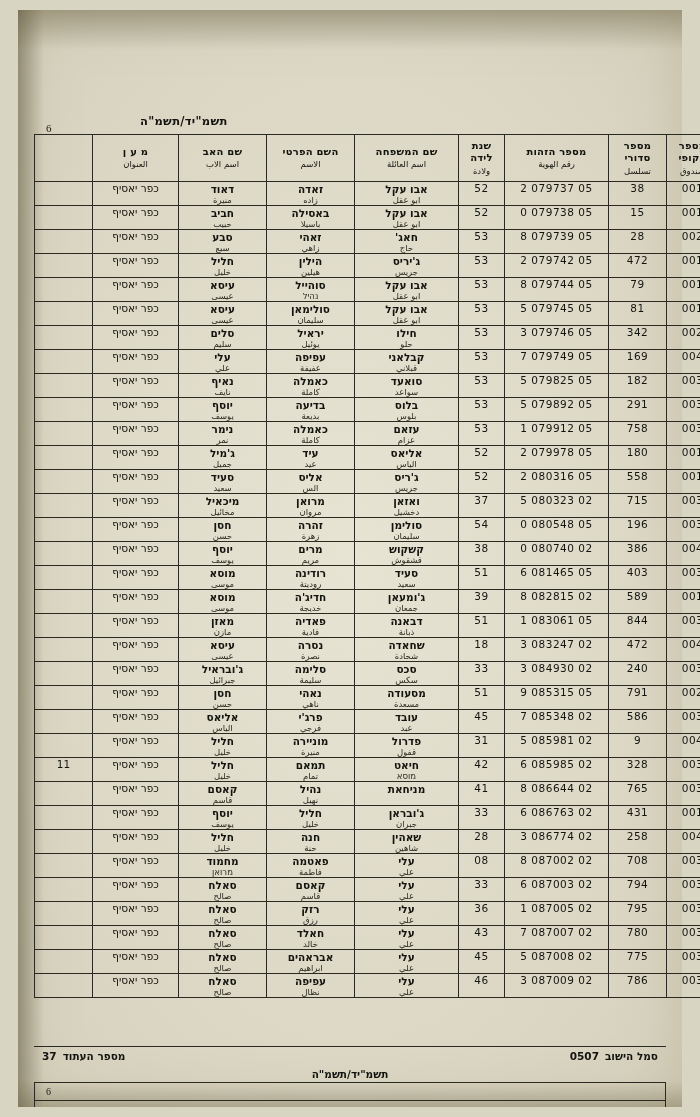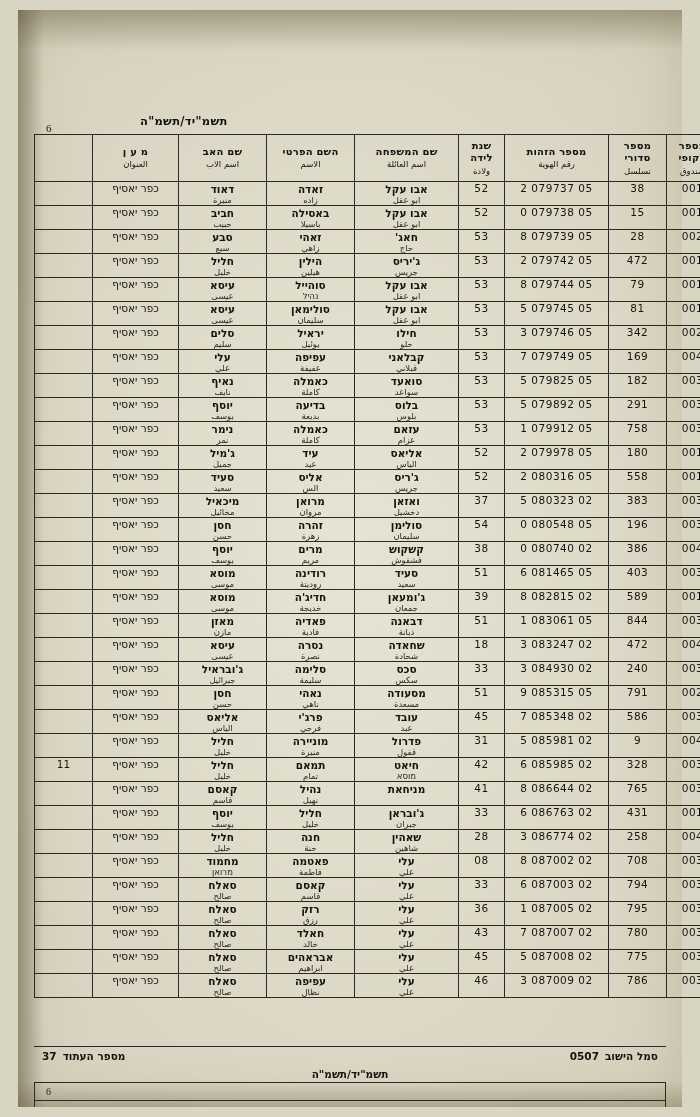--- a/index.html
+++ b/index.html
@@ -466,21 +466,21 @@
             <td class="">
               <span class="heb">מרואן</span>
               <span class="ar">مروان</span>
             </td>
             <td class="">
               <span class="heb">ואזאן</span>
               <span class="ar">دخشيل</span>
             </td>
             <td class="num">37</td>
             <td class="num">02 080323 5</td>
-            <td class="num">383</td>
+            <td class="num">715</td>
             <td class="num">003</td>
           </tr>
           <tr>
             <td class="note"></td>
             <td class="addr">כפר יאסיף</td>
             <td class="">
               <span class="heb">חסן</span>
               <span class="ar">حسن</span>
             </td>
             <td class="">

